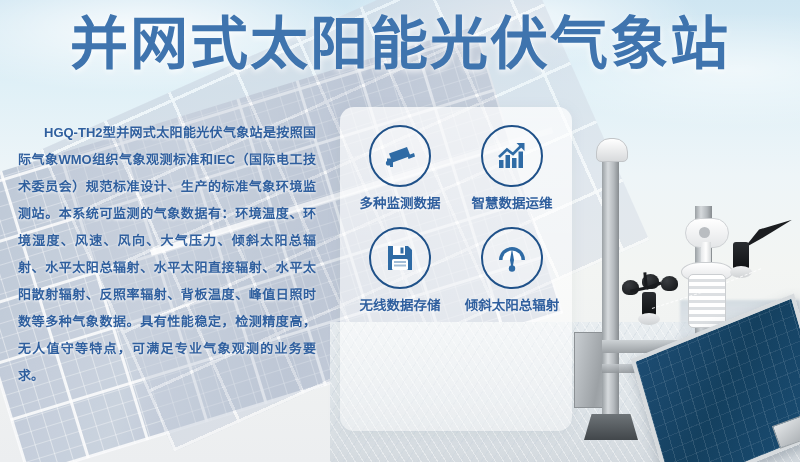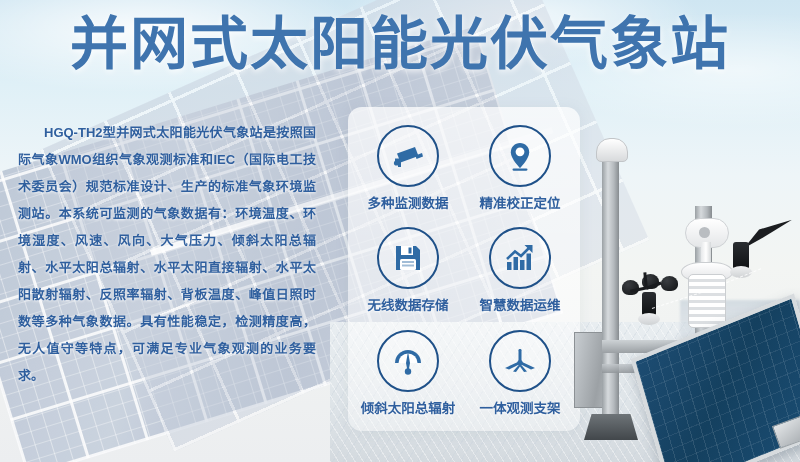--- a/index.html
+++ b/index.html
@@ -87,21 +87,20 @@
     color:#2f5f9e;text-align:justify;text-indent:2em;
     text-shadow:0 1px 3px rgba(255,255,255,.9);
   }
 
   
   .feature-card{
     position:absolute;left:340px;top:107px;width:232px;height:324px;
     border-radius:14px;
     background:linear-gradient(180deg,rgba(255,255,255,.72),rgba(255,255,255,.42));
     box-shadow:0 2px 14px rgba(120,140,160,.12);
-    margin-left:8px;
   }
   .feature-grid{
     position:absolute;inset:0;
     display:grid;grid-template-columns:1fr 1fr;grid-template-rows:repeat(3,1fr);
     padding:10px 4px 6px 4px;box-sizing:border-box;
   }
   .feature{
     display:flex;flex-direction:column;align-items:center;justify-content:center;
     gap:5px;
   }
@@ -246,31 +245,35 @@
               <path d="M24.5 16.5 L31 14 L32 17.5 L25.5 20 Z"></path>
               <rect x="7" y="20" width="3" height="8"></rect>
               <rect x="4" y="19.5" width="6" height="3"></rect>
               <circle cx="5.5" cy="24" r="2.6"></circle>
             </g>
           </svg>
         </span>
         <span class="feature-label">多种监测数据</span>
       </div>
 
+
       <div class="feature">
         <span class="icon-circle">
           <svg width="34" height="34" viewBox="0 0 34 34">
             <g fill="#2f6ba5">
-              <path d="M17 4 C11.8 4 7.8 8 7.8 13.2 C7.8 20 17 29 17 29 C17 29 26.2 20 26.2 13.2 C26.2 8 22.2 4 17 4 Z"></path>
-              <circle cx="17" cy="12.8" r="4.4" fill="#ffffff"></circle>
-              <rect x="9.5" y="29.5" width="15" height="2.2" rx="1.1"></rect>
+              <rect x="4" y="21" width="4.5" height="8"></rect>
+              <rect x="10.5" y="16" width="4.5" height="13"></rect>
+              <rect x="17" y="19" width="4.5" height="10"></rect>
+              <rect x="23.5" y="12.5" width="4.5" height="16.5"></rect>
+              <path d="M4 18 L12 10.5 L18 15 L27.5 5.5" stroke="#2f6ba5" stroke-width="2.6" fill="none"></path>
+              <path d="M21.5 4 H29.5 V12 Z"></path>
             </g>
           </svg>
         </span>
-        <span class="feature-label">精准校正定位</span>
+        <span class="feature-label">智慧数据运维</span>
       </div>
 
       <div class="feature">
         <span class="icon-circle">
           <svg width="34" height="34" viewBox="0 0 34 34">
             <g fill="#2f6ba5">
               <path d="M5 5 h20 l4 4 v20 H5 Z"></path>
               <rect x="10" y="5" width="12" height="9" fill="#ffffff"></rect>
               <rect x="17.5" y="6.5" width="3" height="6" fill="#2f6ba5"></rect>
               <rect x="9" y="18" width="16" height="11" rx="1.5" fill="#ffffff"></rect>
@@ -278,60 +281,31 @@
               <rect x="11" y="23.5" width="12" height="2" fill="#2f6ba5" opacity=".45"></rect>
             </g>
           </svg>
         </span>
         <span class="feature-label">无线数据存储</span>
       </div>
 
       <div class="feature">
         <span class="icon-circle">
           <svg width="34" height="34" viewBox="0 0 34 34">
-            <g fill="#2f6ba5">
-              <rect x="4" y="21" width="4.5" height="8"></rect>
-              <rect x="10.5" y="16" width="4.5" height="13"></rect>
-              <rect x="17" y="19" width="4.5" height="10"></rect>
-              <rect x="23.5" y="12.5" width="4.5" height="16.5"></rect>
-              <path d="M4 18 L12 10.5 L18 15 L27.5 5.5" stroke="#2f6ba5" stroke-width="2.6" fill="none"></path>
-              <path d="M21.5 4 H29.5 V12 Z"></path>
-            </g>
-          </svg>
-        </span>
-        <span class="feature-label">智慧数据运维</span>
-      </div>
-
-      <div class="feature">
-        <span class="icon-circle">
-          <svg width="34" height="34" viewBox="0 0 34 34">
             <g>
               <path d="M4 19 A13 13 0 0 1 30 19 Z" fill="#2f6ba5"></path>
               <path d="M7.5 19 A9.5 9.5 0 0 1 26.5 19 Z" fill="#ffffff"></path>
               <path d="M17 7.5 L19 19 L17 30 L15 19 Z" fill="#2f6ba5"></path>
               <circle cx="17" cy="27.5" r="3.2" fill="#2f6ba5"></circle>
             </g>
           </svg>
         </span>
         <span class="feature-label">倾斜太阳总辐射</span>
       </div>
 
-      <div class="feature">
-        <span class="icon-circle">
-          <svg width="34" height="34" viewBox="0 0 34 34">
-            <g fill="#2f6ba5">
-              <rect x="15.5" y="5" width="3" height="13" rx="1.2"></rect>
-              <path d="M17 17 L2 24 L6 25.5 L17 20 L28 25.5 L32 24 Z"></path>
-              <path d="M17 19.5 L10 27.5 L13 28 L17 22.5 L21 28 L24 27.5 Z"></path>
-              <circle cx="17" cy="18.5" r="2.6"></circle>
-            </g>
-          </svg>
-        </span>
-        <span class="feature-label">一体观测支架</span>
-      </div>
 
     </div>
   </div>
 
   <div class="product">
     <div class="cabinet"></div>
     <div class="mast mast-l"></div>
     <div class="mast mast-r"></div>
     <div class="cross"></div>
     <div class="cross2"></div>

